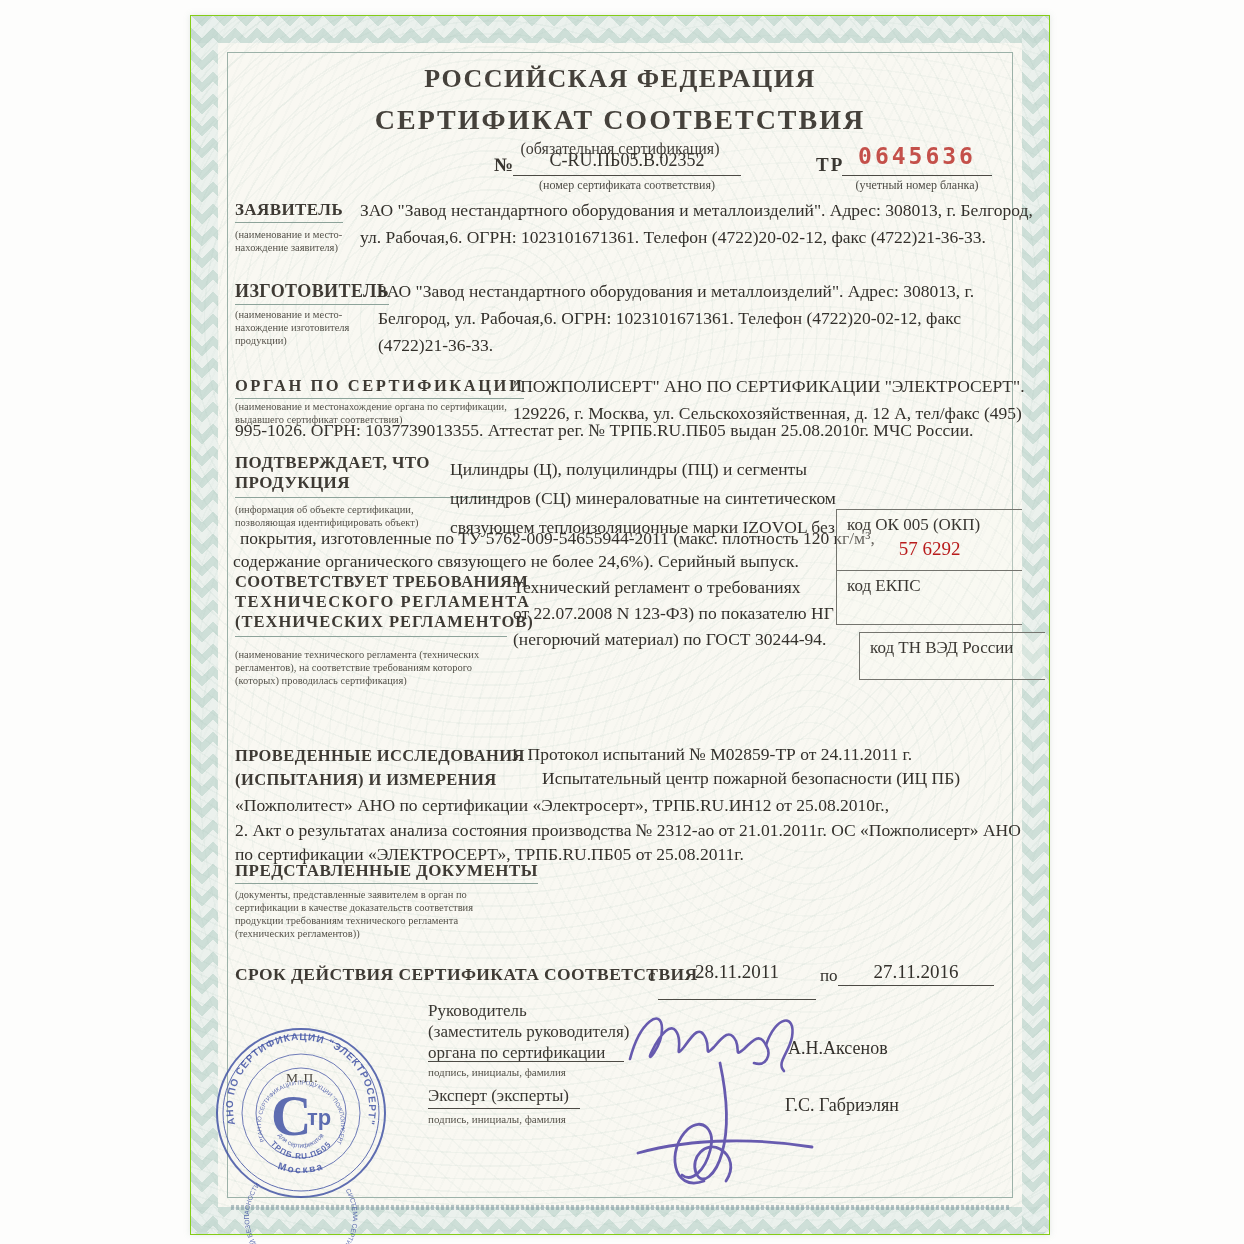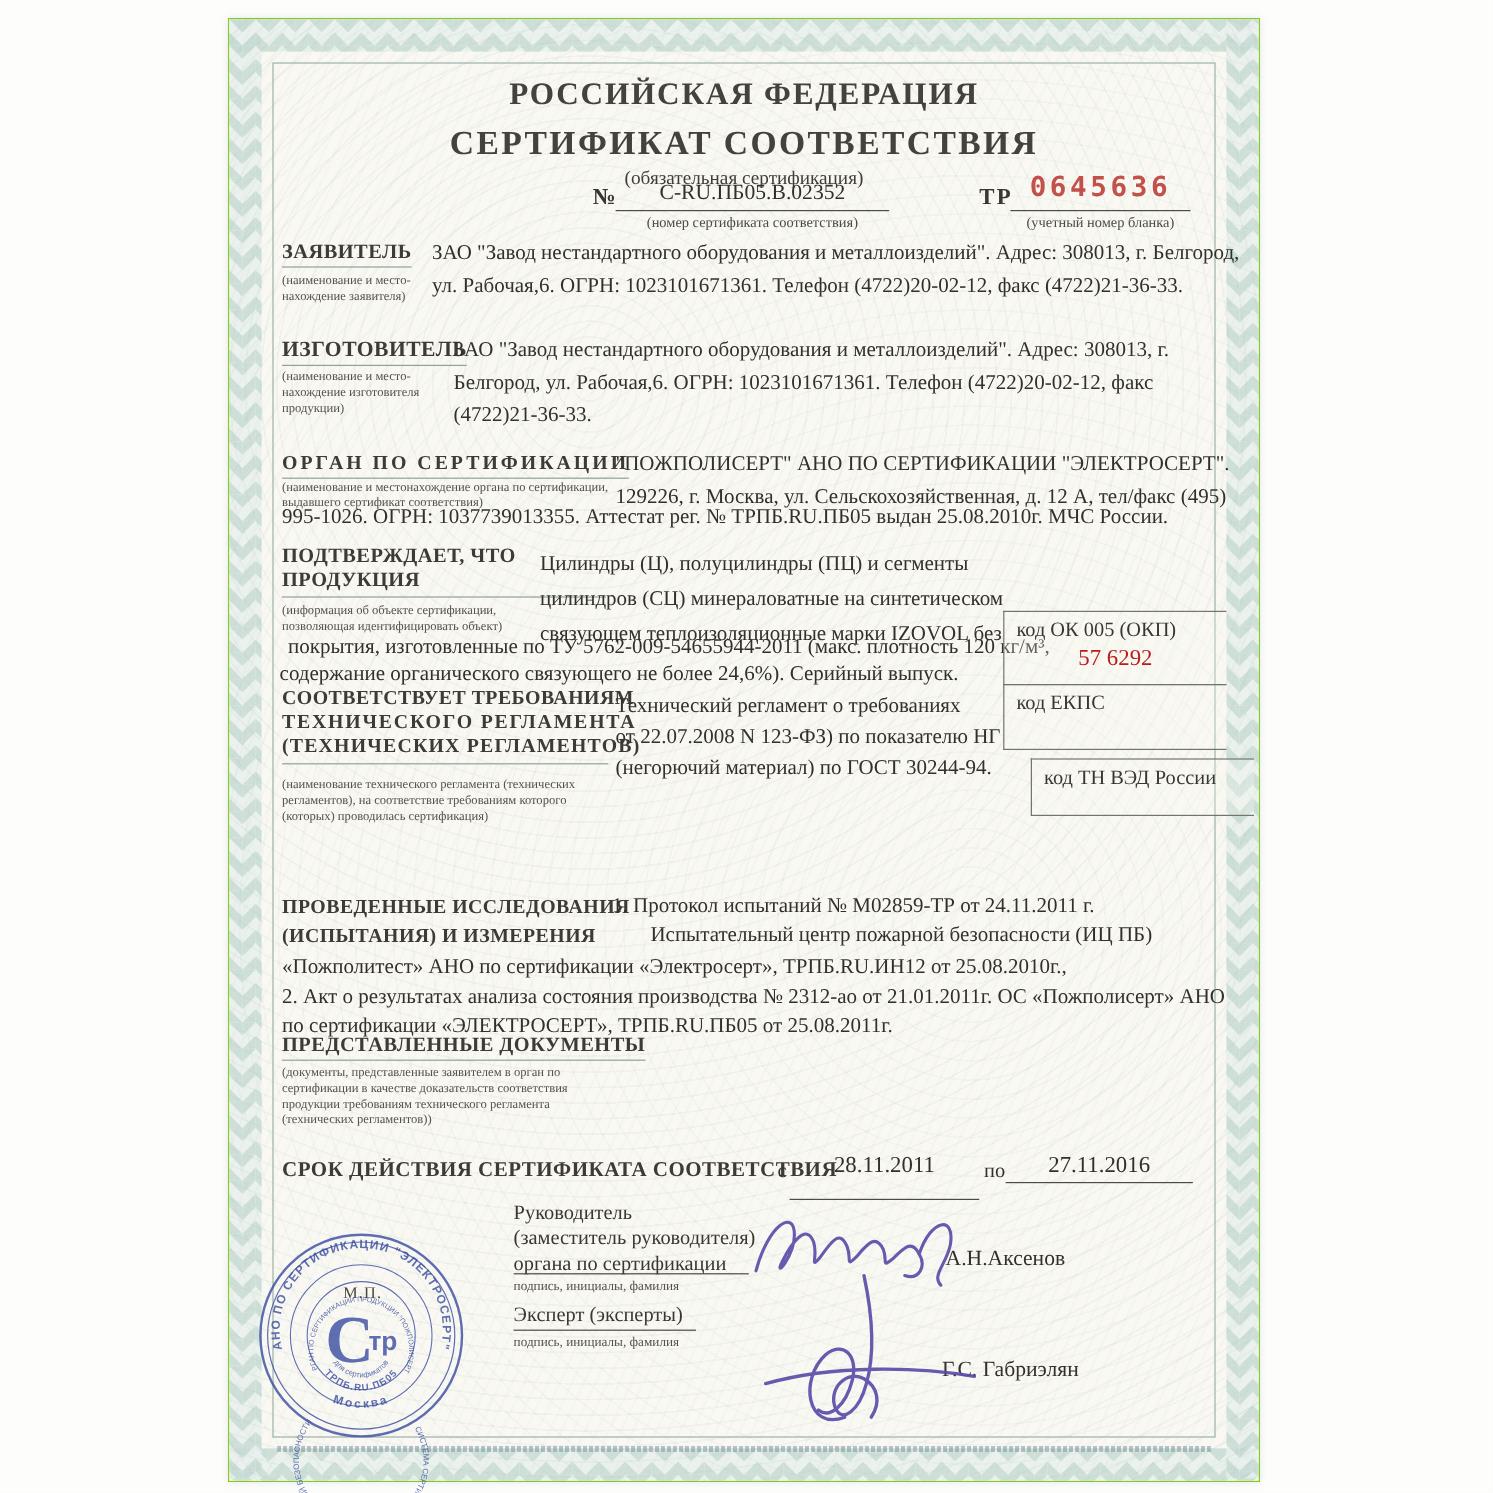--- a/index.html
+++ b/index.html
@@ -200,21 +200,21 @@
   <div>(заместитель руководителя)</div>
   <div>органа  по  сертификации</div>
 </div>
 <div class="abs" style="left:428px;top:1061px;width:196px;border-bottom:1.2px solid #4c4a44;"></div>
 <div class="abs" style="left:428px;top:1066px;font-size:11px;color:#55524a;">подпись, инициалы, фамилия</div>
 <div class="abs sig-name" style="left:788px;top:1038px;text-align:right;">А.Н.Аксенов</div>
 
 <div class="abs" style="left:428px;top:1086px;font-size:17px;color:#3a3732;">Эксперт (эксперты)</div>
 <div class="abs" style="left:428px;top:1108px;width:152px;border-bottom:1.2px solid #4c4a44;"></div>
 <div class="abs" style="left:428px;top:1113px;font-size:11px;color:#55524a;">подпись, инициалы, фамилия</div>
-<div class="abs sig-name" style="left:785px;top:1095px;margin-top:36px;">Г.С. Габриэлян</div>
+<div class="abs sig-name" style="left:785px;top:1095px;">Г.С. Габриэлян</div>
 
 <div class="abs" style="left:286px;top:1070px;font-size:13.5px;color:#4a463f;letter-spacing:1px;">М.П.</div>
 
 <svg style="left:600px;top:995px;" width="220" height="90" viewBox="0 0 220 90">
   <g fill="none" stroke="#584aa8" stroke-width="2.6" stroke-linecap="round" opacity=".9">
     <path d="M 30,64 C 40,26 62,12 62,34 C 62,52 44,72 52,56 C 60,40 72,24 78,40 C 82,52 74,64 84,52 C 94,38 100,30 106,44 C 110,54 104,62 114,52 C 124,40 130,34 136,46 C 140,56 134,62 144,54 C 154,44 160,38 166,50 C 172,60 166,72 154,68"></path>
     <path d="M 166,50 C 176,20 196,18 192,42 C 189,58 176,68 184,76"></path>
   </g>
 </svg>
 

